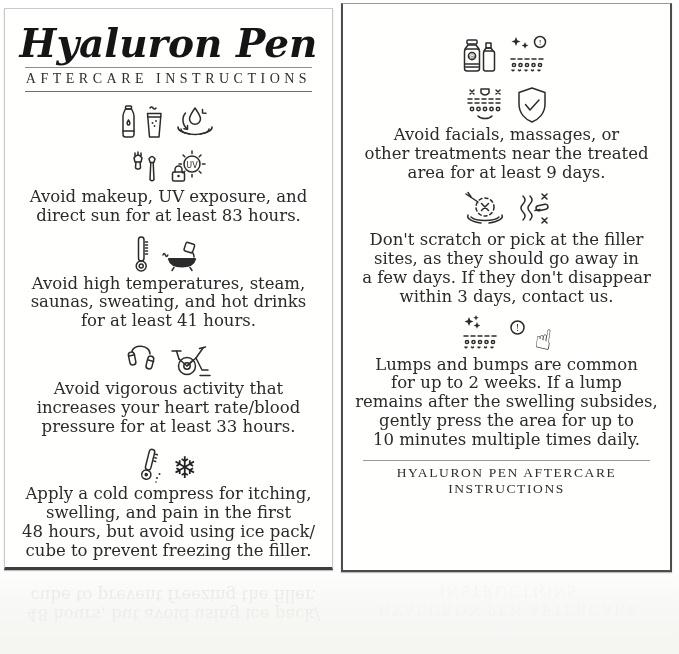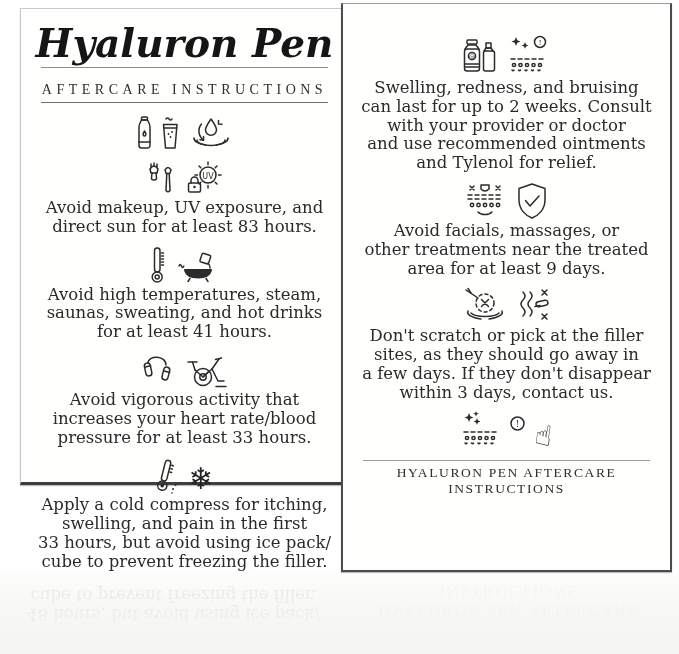--- a/index.html
+++ b/index.html
@@ -3,38 +3,38 @@
 <meta charset="utf-8">
 <style>
   html,body{margin:0;padding:0;}
   body{
     width:679px;height:654px;position:relative;overflow:hidden;
     background:linear-gradient(to bottom,#ffffff 0%,#ffffff 86%,#f3f3f0 100%);
     font-family:"DejaVu Serif","Liberation Serif",serif;color:#242424;
   }
   .card{position:absolute;background:#fffffe;text-align:center;box-sizing:border-box;}
   .card-left{
-    left:20px;top:8px;width:329px;height:477px;
+    left:4px;top:8px;width:329px;height:562px;
     border:1px solid #c9c9c9;border-bottom:3px solid #3e3e3e;
     box-shadow:0 1px 1px rgba(0,0,0,.25);
   }
   .card-right{
     left:341px;top:3px;width:331px;height:569px;
     border:2px solid #4c4c4c;border-top:1px solid #9a9a9a;
     box-shadow:0 1px 1px rgba(0,0,0,.25);
   }
   .title{
     font-family:"DejaVu Serif",serif;font-style:italic;font-weight:bold;
     font-size:39px;line-height:1.05;margin-top:14px;letter-spacing:0px;color:#151515;
   }
   .rule{border:none;border-top:1px solid #8d8d8d;width:88%;margin:3px auto;}
   .rule2{border:none;border-top:1.5px solid #6f6f6f;width:88%;margin:4px auto 0;}
   .subtitle{
     font-family:"Liberation Serif",serif;font-size:14px;letter-spacing:4.5px;
-    color:#2e2e2e;margin-top:14px;
+    color:#2e2e2e;margin-top:3px;
   }
   .icon-row{display:flex;justify-content:center;align-items:flex-end;gap:9px;margin:9px auto 2px;height:38px;}
   .sec-text{
     font-size:16.5px;line-height:18.8px;white-space:pre-line;margin:2px auto 0;
     color:#2a2a2a;
   }
   svg{display:block;}
   .stroke{fill:none;stroke:#2b2b2b;stroke-width:1.5;stroke-linecap:round;stroke-linejoin:round;}
   .fillink{fill:#2b2b2b;stroke:none;}
   .glyph{font-family:"DejaVu Sans",sans-serif;color:#222;line-height:1;}
@@ -208,21 +208,21 @@
         </g>
         <circle class="fillink" cx="18" cy="31" r="1"></circle>
         <circle class="fillink" cx="20.5" cy="27" r="1"></circle>
         <circle class="fillink" cx="17" cy="35" r="0.8"></circle>
       </svg>
     </span>
     <span class="glyph snow">❄</span>
   </div>
   <div class="sec-text">Apply a cold compress for itching,
 swelling, and pain in the first
-33 hours, but avoid using ice pack/
+48 hours, but avoid using ice pack/
 cube to prevent freezing the filler.</div>
 </div>
 
 <div class="card card-right" style="padding-top:26px;">
 
   <div class="icon-row">
     <span>
       <svg width="36" height="40" viewBox="0 0 36 40">
         <rect class="stroke" x="6" y="3" width="10" height="4" rx="1"></rect>
         <path class="stroke" d="M4 12 l3 -4 h8 l3 4"></path>
@@ -257,25 +257,20 @@
             <circle cx="34" cy="30" r="1.6"></circle>
           <path d="M6 35 q1 1.5 2 0"></path>
             <path d="M12.5 35 q1 1.5 2 0"></path>
             <path d="M19 35 q1 1.5 2 0"></path>
             <path d="M25.5 35 q1 1.5 2 0"></path>
             <path d="M32 35 q1 1.5 2 0"></path>
         </g>
       </svg>
     </span>
   </div>
-  <div class="sec-text">Swelling, redness, and bruising
-can last for up to 2 weeks. Consult
-with your provider or doctor
-and use recommended ointments
-and Tylenol for relief.</div>
 
   <div class="icon-row">
     <span>
       <svg width="42" height="38" viewBox="0 0 42 38">
         <path class="stroke" d="M6 4 l4 4 M10 4 l-4 4"></path>
         <path class="stroke" d="M32 4 l4 4 M36 4 l-4 4"></path>
         <path class="stroke" d="M17 3 h8 v4 q-4 4 -8 0 Z"></path>
         <g class="stroke">
           <line x1="4" y1="13" x2="8" y2="13"></line>
             <line x1="11" y1="13" x2="15" y2="13"></line>
@@ -365,20 +360,25 @@
       </svg>
     </span>
     <span>
       <svg width="17" height="17" viewBox="0 0 17 17" style="margin-bottom:18px;">
         <circle class="stroke" cx="8.5" cy="8.5" r="6.5"></circle>
         <text x="8.5" y="12" text-anchor="middle" font-size="9" font-family="DejaVu Serif, serif" fill="#2b2b2b">!</text>
       </svg>
     </span>
     <span class="glyph hand">☝</span>
   </div>
+  <div class="sec-text">Lumps and bumps are common
+for up to 2 weeks. If a lump
+remains after the swelling subsides,
+gently press the area for up to
+10 minutes multiple times daily.</div>
 
   <hr class="footer-rule">
   <div class="footer-text">HYALURON PEN AFTERCARE INSTRUCTIONS</div>
 </div>
 
 <div class="reflection refl-left">48 hours, but avoid using ice pack/
 cube to prevent freezing the filler.</div>
 <div class="reflection refl-right footer-text">HYALURON PEN AFTERCARE INSTRUCTIONS</div>
 <div class="fade"></div>
 

